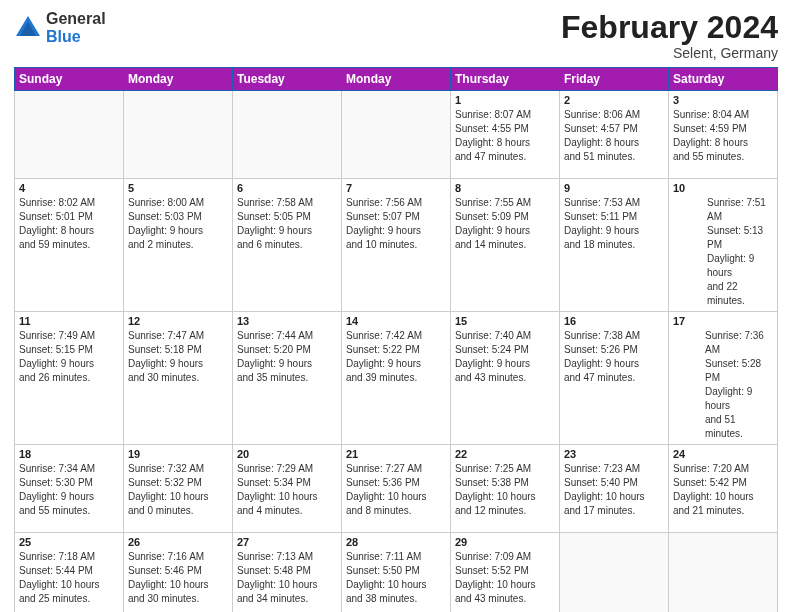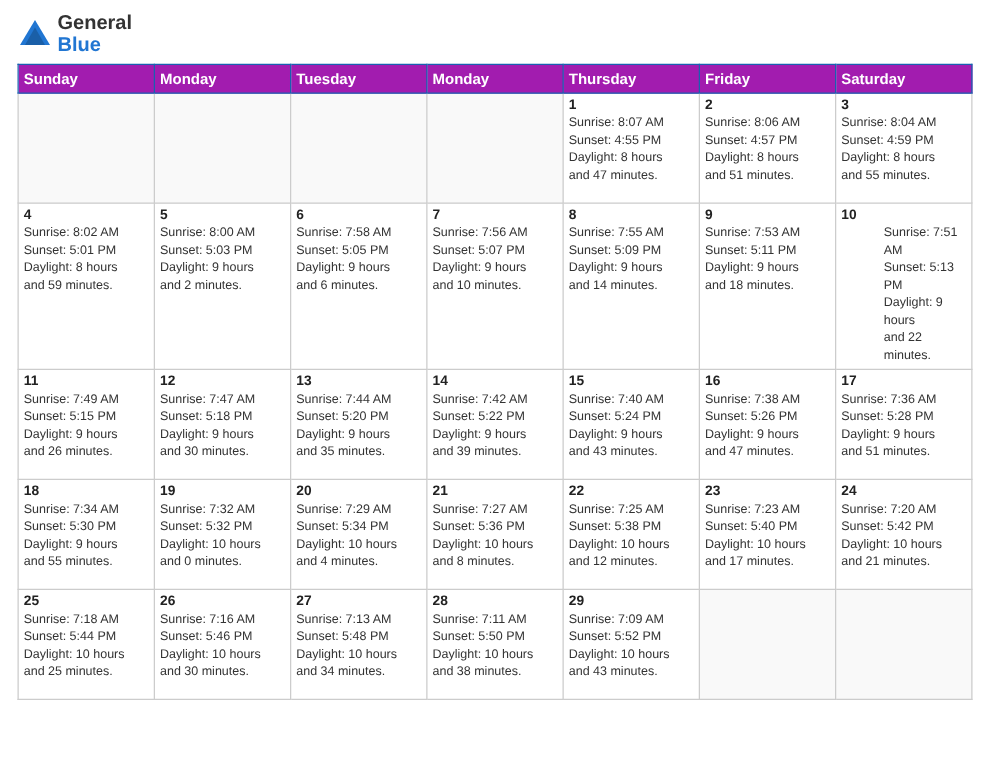--- a/index.html
+++ b/index.html
@@ -104,20 +104,22 @@
       <svg class="logo-icon" viewBox="0 0 28 28">
         <polygon points="14,2 26,22 2,22" fill="#2176d2"></polygon>
         <polygon points="14,8 22,22 6,22" fill="#1a5fa8"></polygon>
       </svg>
       <div class="logo-text">
         <span class="logo-general">General</span><br>
         <span class="logo-blue">Blue</span>
       </div>
     </div>
     <div class="title-block">
+      <div class="title-month">February 2024</div>
+      <div class="title-location">Selent, Germany</div>
     </div>
   </div>
 
   <table class="calendar">
     <thead>
       <tr>
       <th>Sunday</th>
           <th>Monday</th>
           <th>Tuesday</th>
           <th>Monday</th>
@@ -243,21 +245,21 @@
           </td>
           <td>
             <div class="day-number">16</div>
             <div class="day-info" style="white-space: pre-line;">Sunrise: 7:38 AM
 Sunset: 5:26 PM
 Daylight: 9 hours
 and 47 minutes.</div>
           </td>
           <td>
             <div class="day-number">17</div>
-            <div class="day-info" style="white-space: pre-line;">Sunrise: 7:36 AM
+            <div class="day-info" style="white-space: pre-line; margin-left: 32px;">Sunrise: 7:36 AM
 Sunset: 5:28 PM
 Daylight: 9 hours
 and 51 minutes.</div>
           </td>
         </tr>
         <tr>
           <td>
             <div class="day-number">18</div>
             <div class="day-info" style="white-space: pre-line;">Sunrise: 7:34 AM
 Sunset: 5:30 PM

